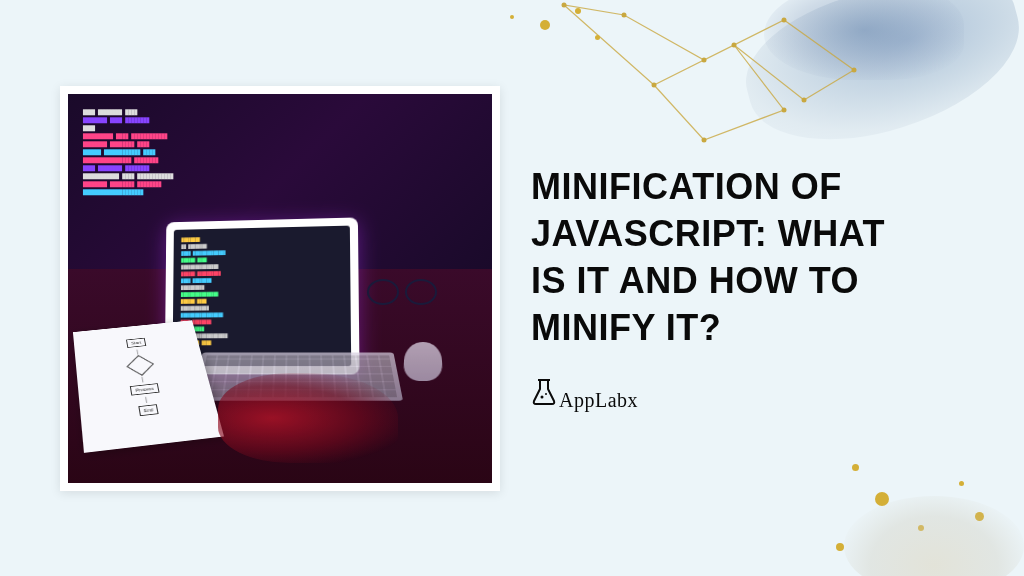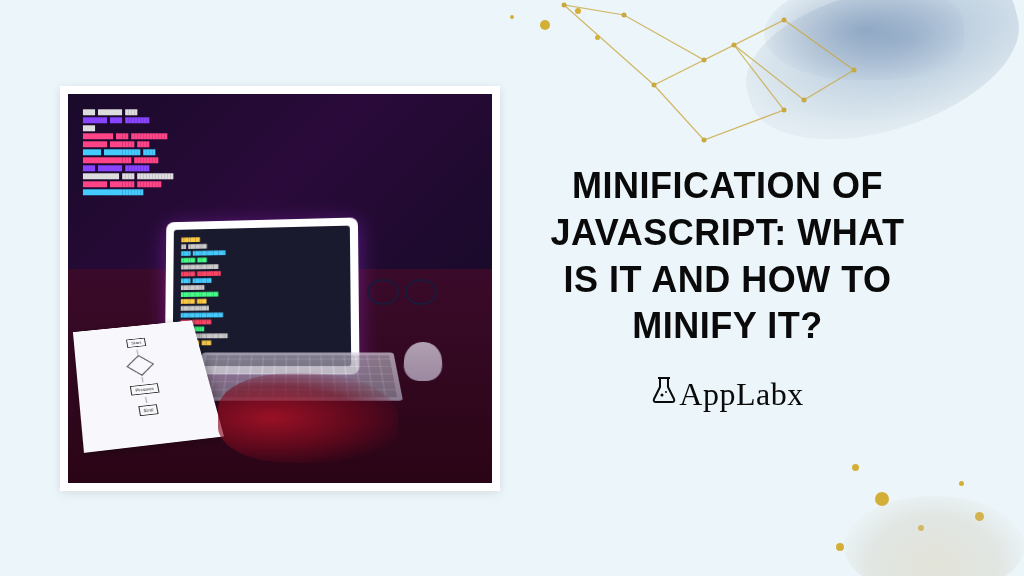--- a/index.html
+++ b/index.html
@@ -278,38 +278,37 @@
       height: 90px;
       background: radial-gradient(ellipse at 30% 50%, rgba(180, 20, 40, 0.8) 0%, rgba(120, 10, 30, 0.6) 50%, transparent 80%);
       border-radius: 40% 50% 30% 40%;
     }
     
     
     .text-section {
       flex: 1;
       padding-left: 31px;
       padding-right: 40px;
-      text-align: center;
     }
     
     .headline {
       font-family: 'Arial Black', Arial, sans-serif;
       font-size: 36px;
       font-weight: 900;
       line-height: 1.3;
       letter-spacing: 0.5px;
       color: #0a0a0a;
       text-transform: uppercase;
       margin-bottom: 25px;
     }
     
     .brand {
       display: inline-flex;
       align-items: baseline;
-      font-size: 32px;
+      font-size: 20px;
       color: #0a0a0a;
     }
     
     .brand-logo {
       display: inline-block;
       margin-right: 2px;
     }
     
     .brand-text {
       font-family: 'Georgia', serif;

